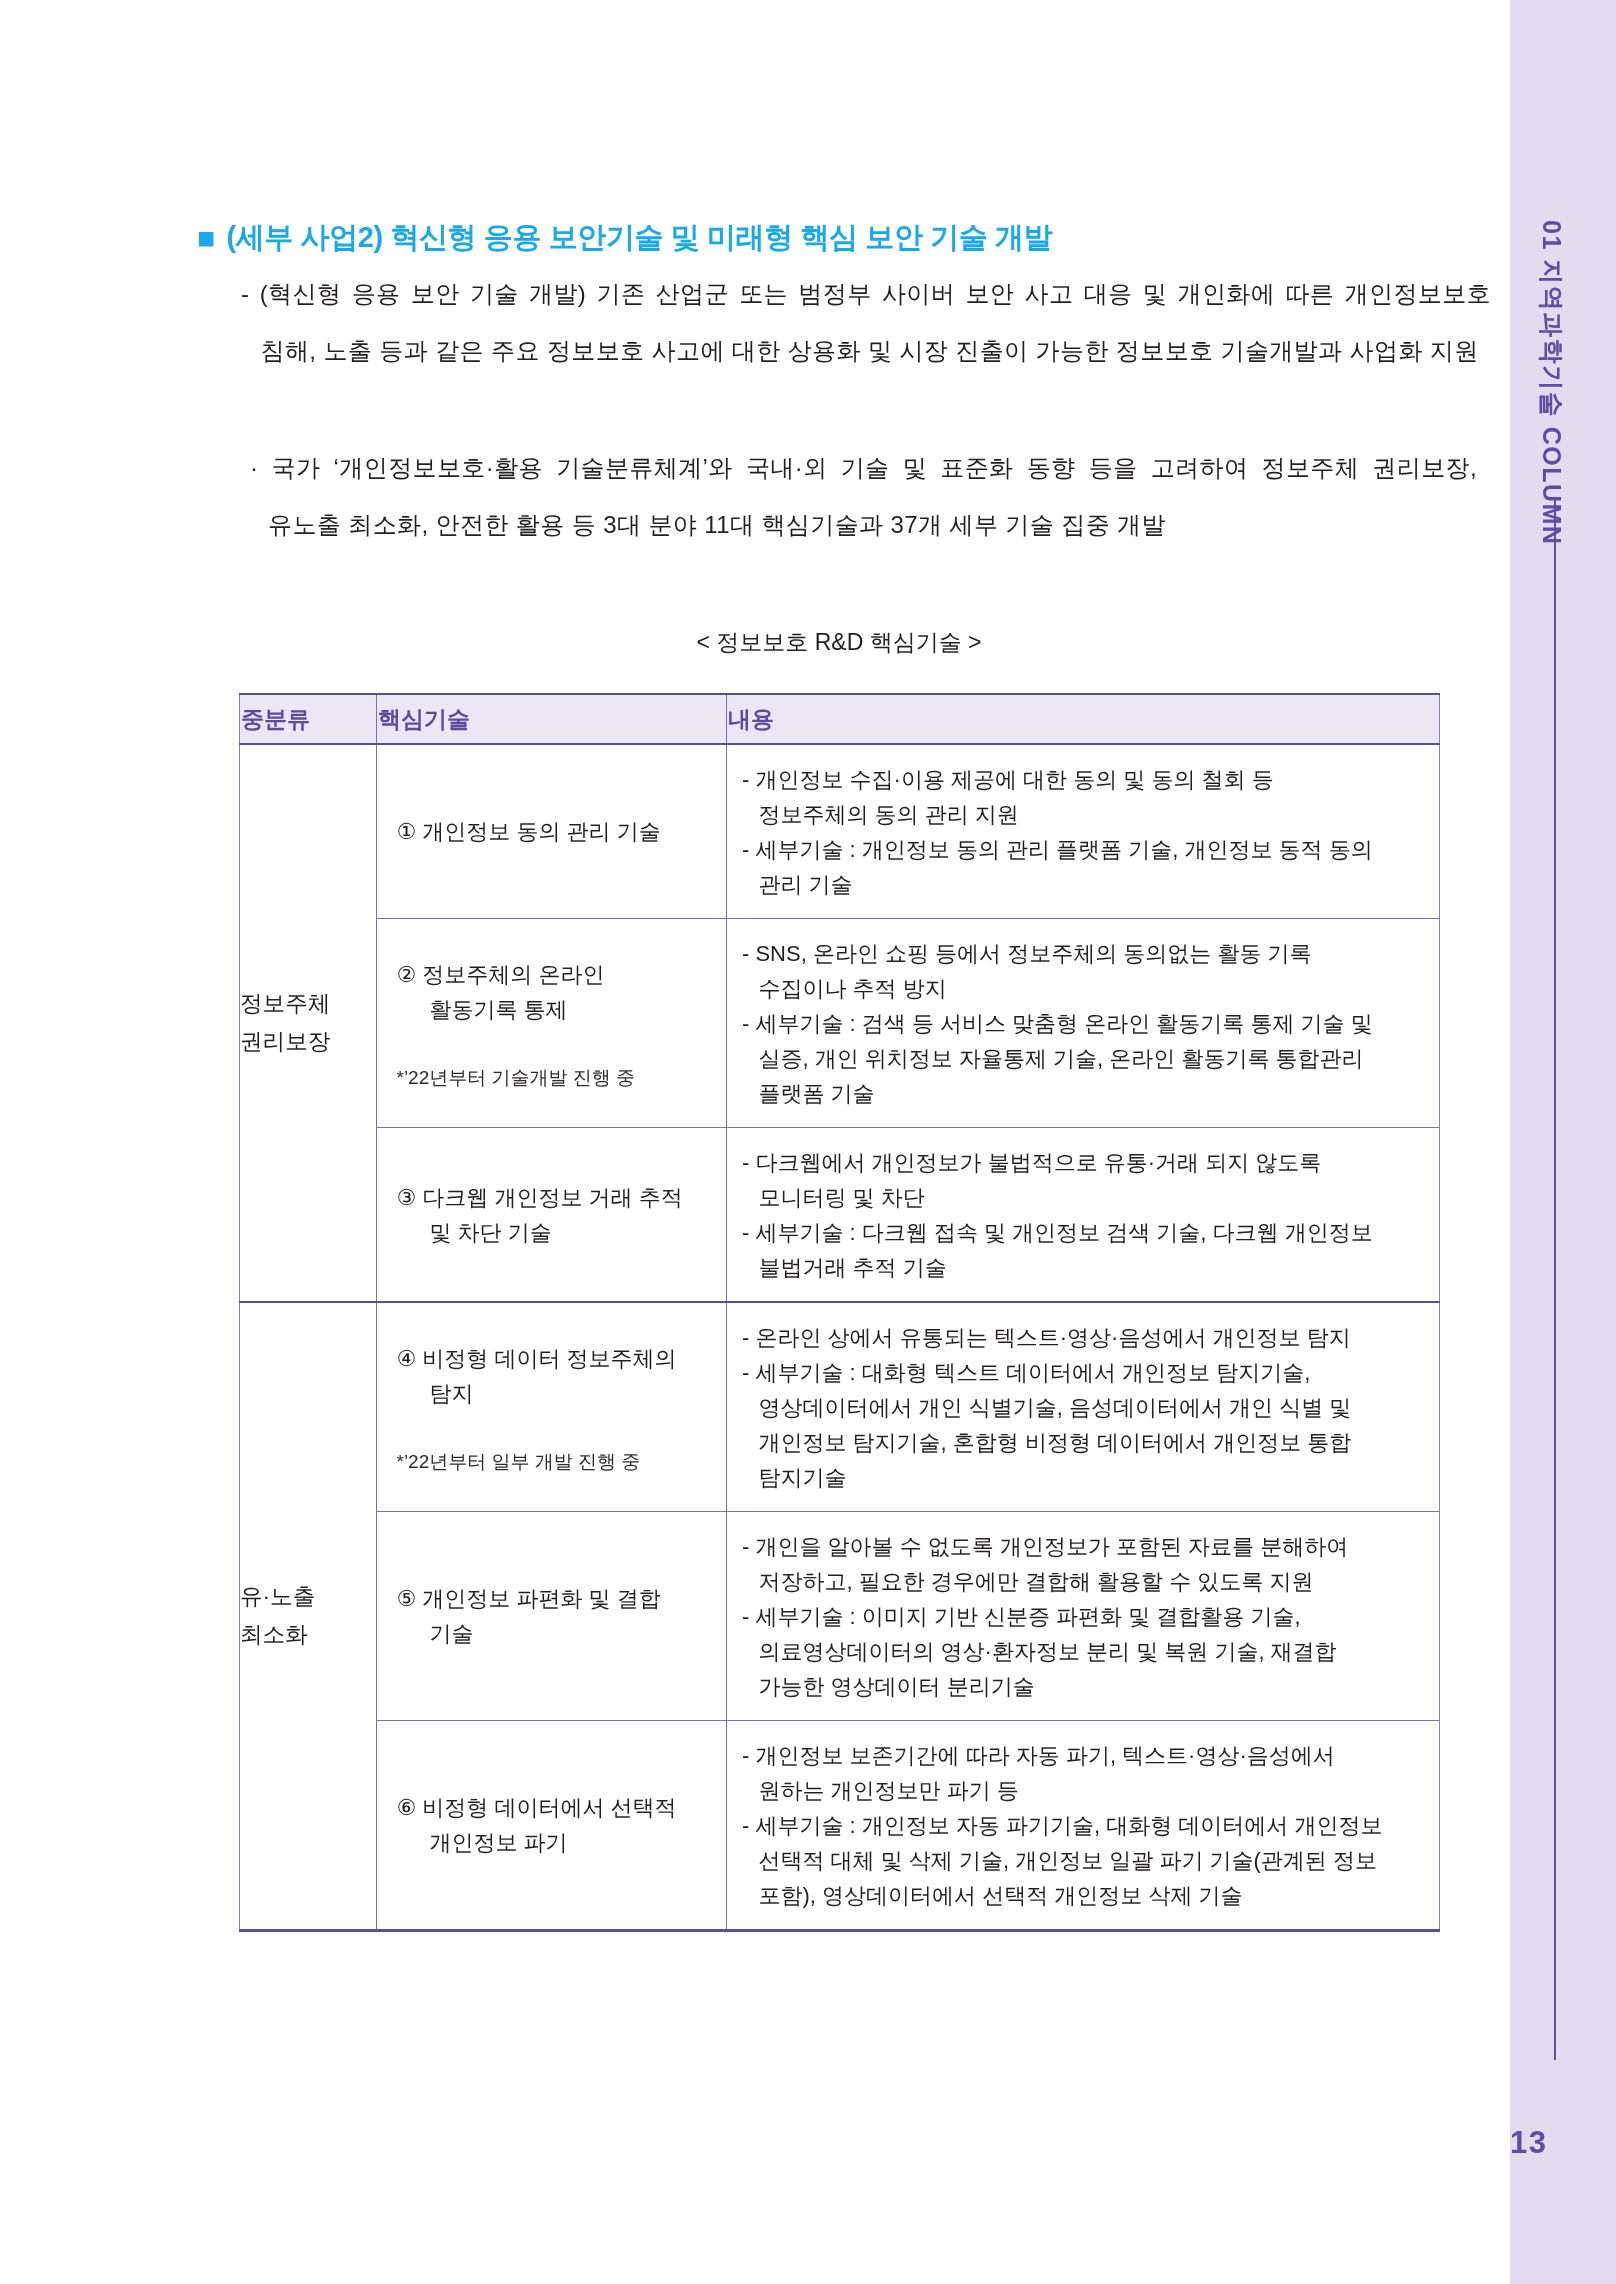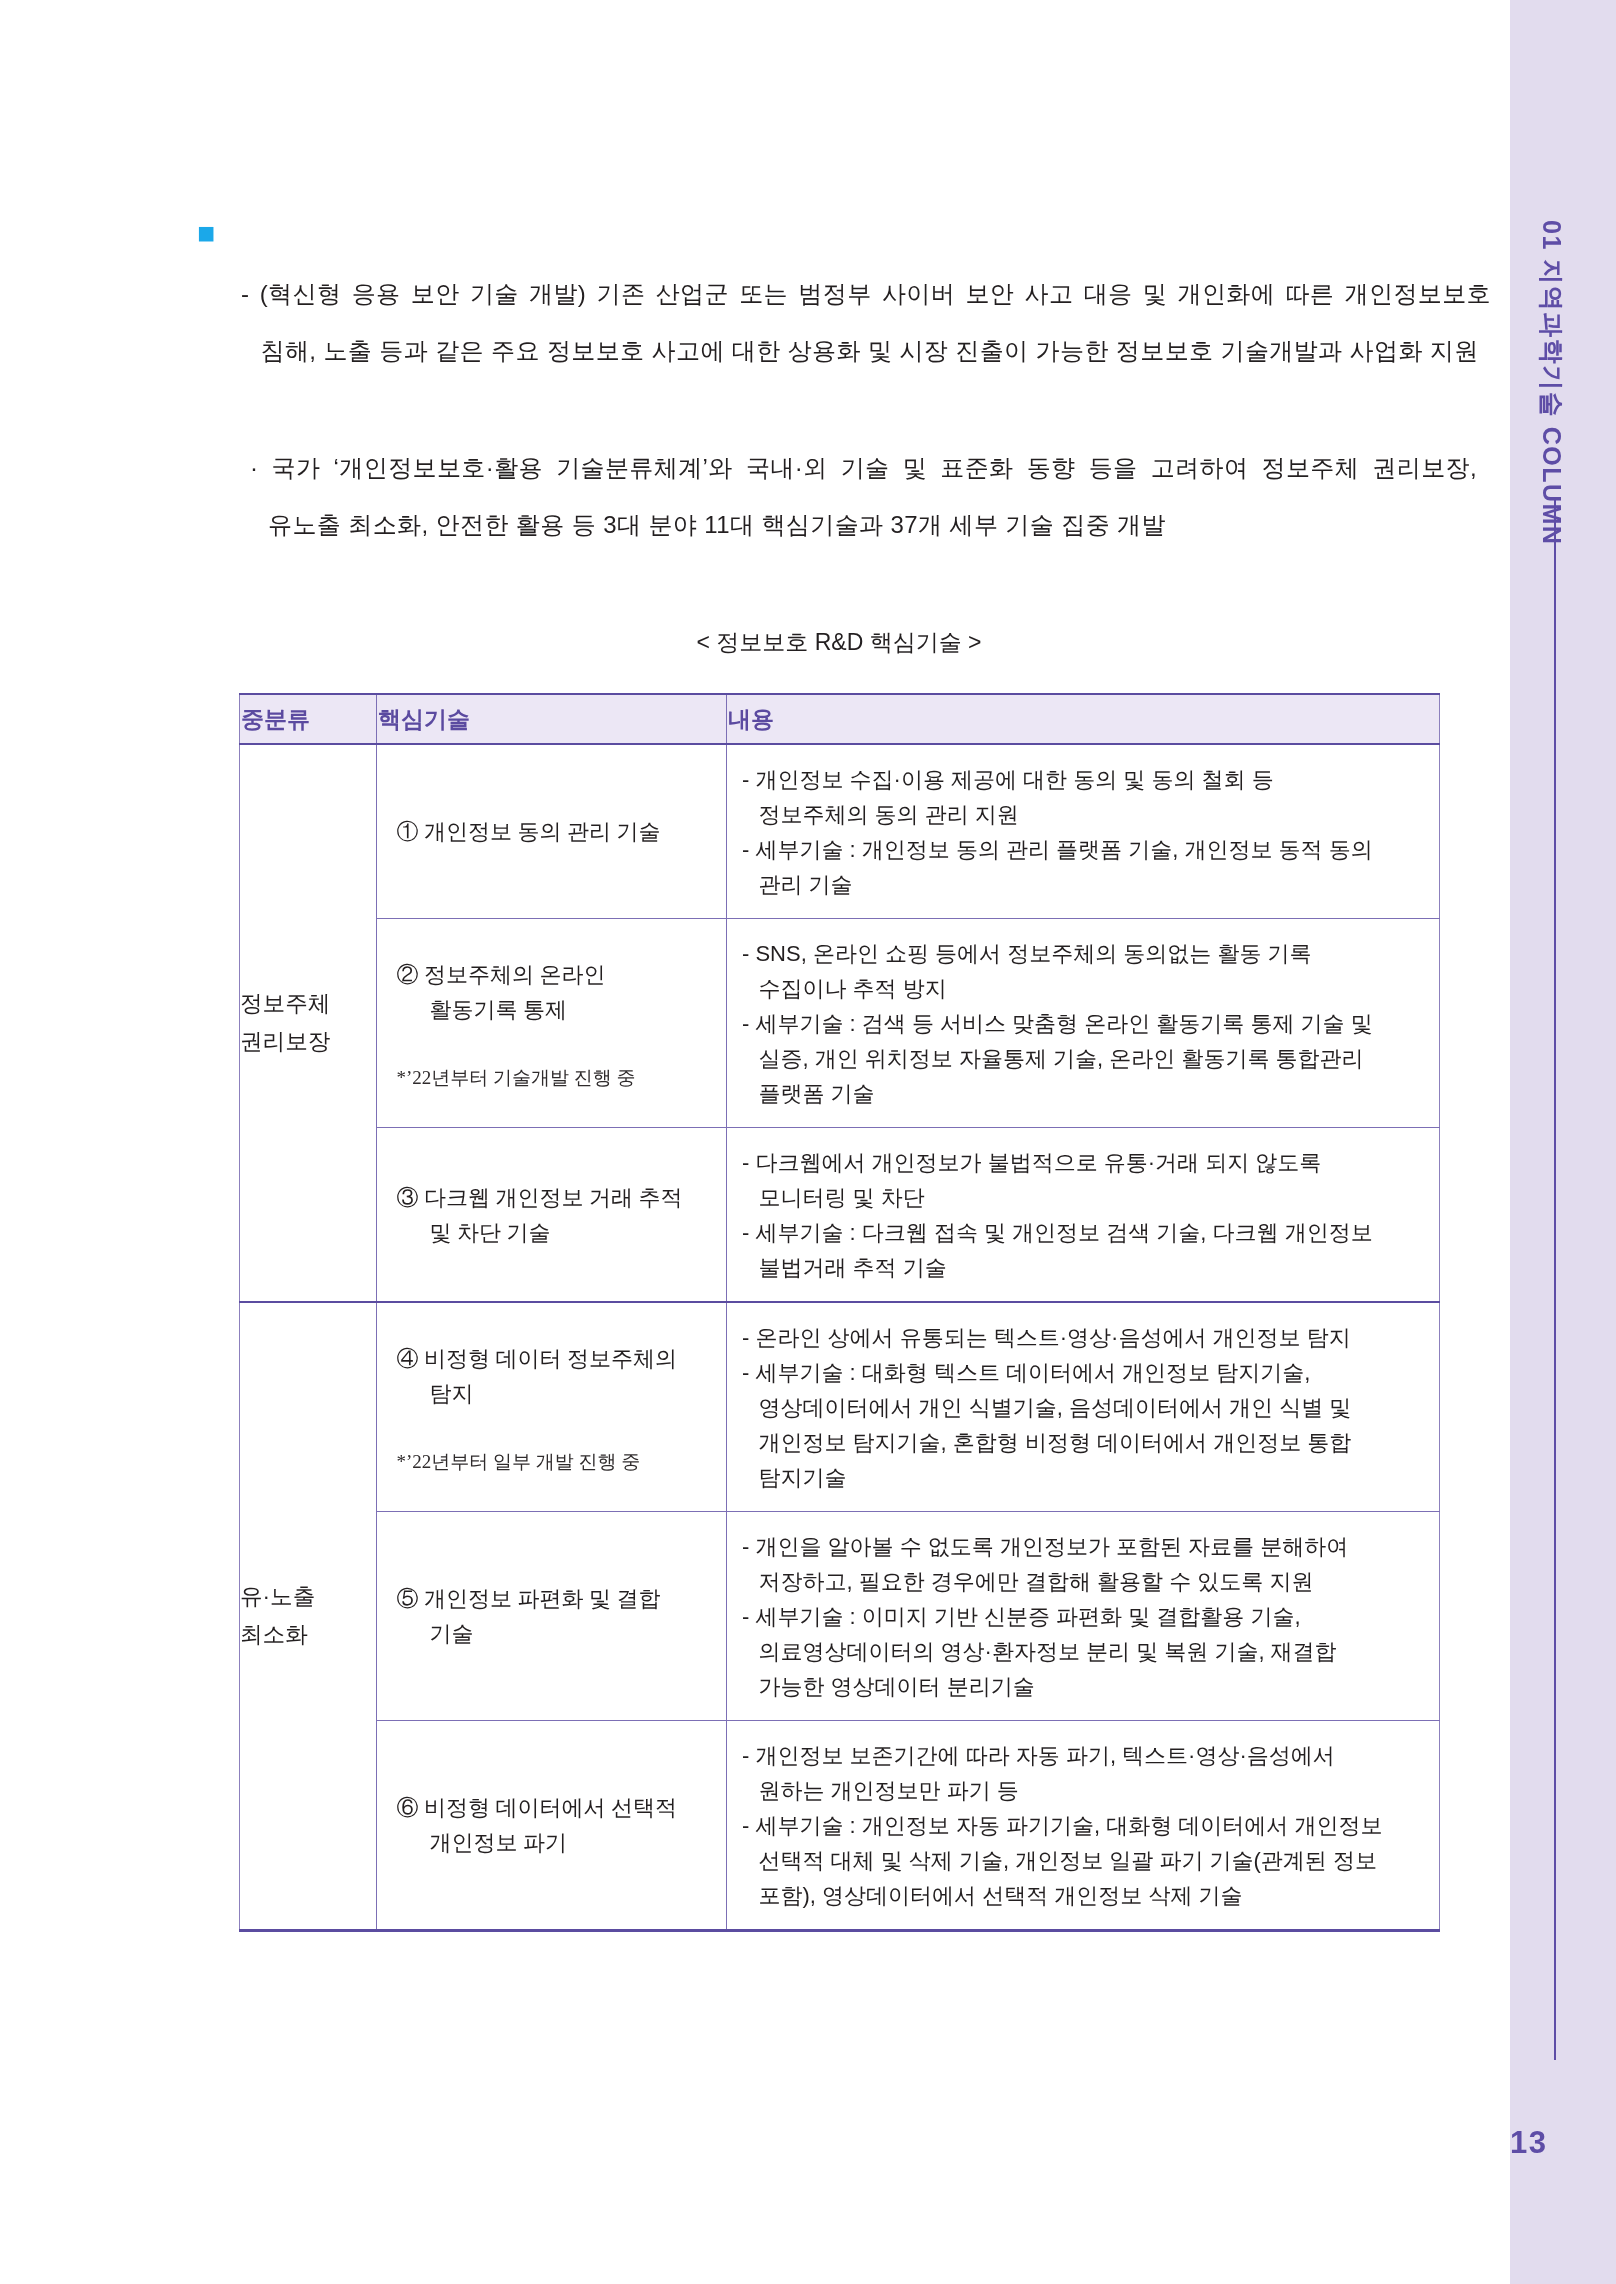--- a/index.html
+++ b/index.html
@@ -49,36 +49,37 @@
   }
   th{
     height:50px;background:var(--header-bg);color:var(--header-fg);
     font-size:23px;font-weight:700;text-align:left;
     border-bottom:2.3px solid var(--bd-strong);
   }
   th.c2,th.c3,td.tech,td.content{border-left:1.5px solid var(--bd-light);}
   td{vertical-align:middle;font-size:22px;line-height:35px;padding:16.5px 0;border-bottom:1.5px solid var(--bd-light);}
   td.cat{text-align:left;font-size:22.6px;line-height:38px;border-bottom:2.3px solid var(--bd-strong);}
   tr.group-end td{border-bottom:2.3px solid var(--bd-strong);}
-  td.tech{padding-left:19.5px;padding-right:6px;font-family:Liberation Serif, serif;}
+  td.tech{padding-left:19.5px;padding-right:6px;}
   td.tech .cont{padding-left:33px;}
   td.tech .note{font-size:19px;line-height:24px;margin-top:39px;color:#2F2B2C;}
   td.content{padding-left:15px;padding-right:9px;}
   td.content .cont{padding-left:16.5px;}
 </style>
 </head>
 <body>
 
 <div class="sidebar"></div>
 <div class="sidebar-label">01 지역과학기술 COLUMN</div>
 <div class="sidebar-line"></div>
 <div class="page-number">13</div>
 
 <div class="heading">
   <span class="marker">■</span>
+  <span class="title">(세부 사업2) 혁신형 응용 보안기술 및 미래형 핵심 보안 기술 개발</span>
 </div>
 
 <div class="para para-1">- (혁신형 응용 보안 기술 개발) 기존 산업군 또는 범정부 사이버 보안 사고 대응 및 개인화에 따른 개인정보보호 침해, 노출 등과 같은 주요 정보보호 사고에 대한 상용화 및 시장 진출이 가능한 정보보호 기술개발과 사업화 지원</div>
 <div class="para para-2">· 국가 ‘개인정보보호·활용 기술분류체계’와 국내·외 기술 및 표준화 동향 등을 고려하여 정보주체 권리보장, 유노출 최소화, 안전한 활용 등 3대 분야 11대 핵심기술과 37개 세부 기술 집중 개발</div>
 
 <div class="table-title">&lt; 정보보호 R&amp;D 핵심기술 &gt;</div>
 <table class="core">
   <colgroup>
     <col style="width:137px">
       <col style="width:350px">

